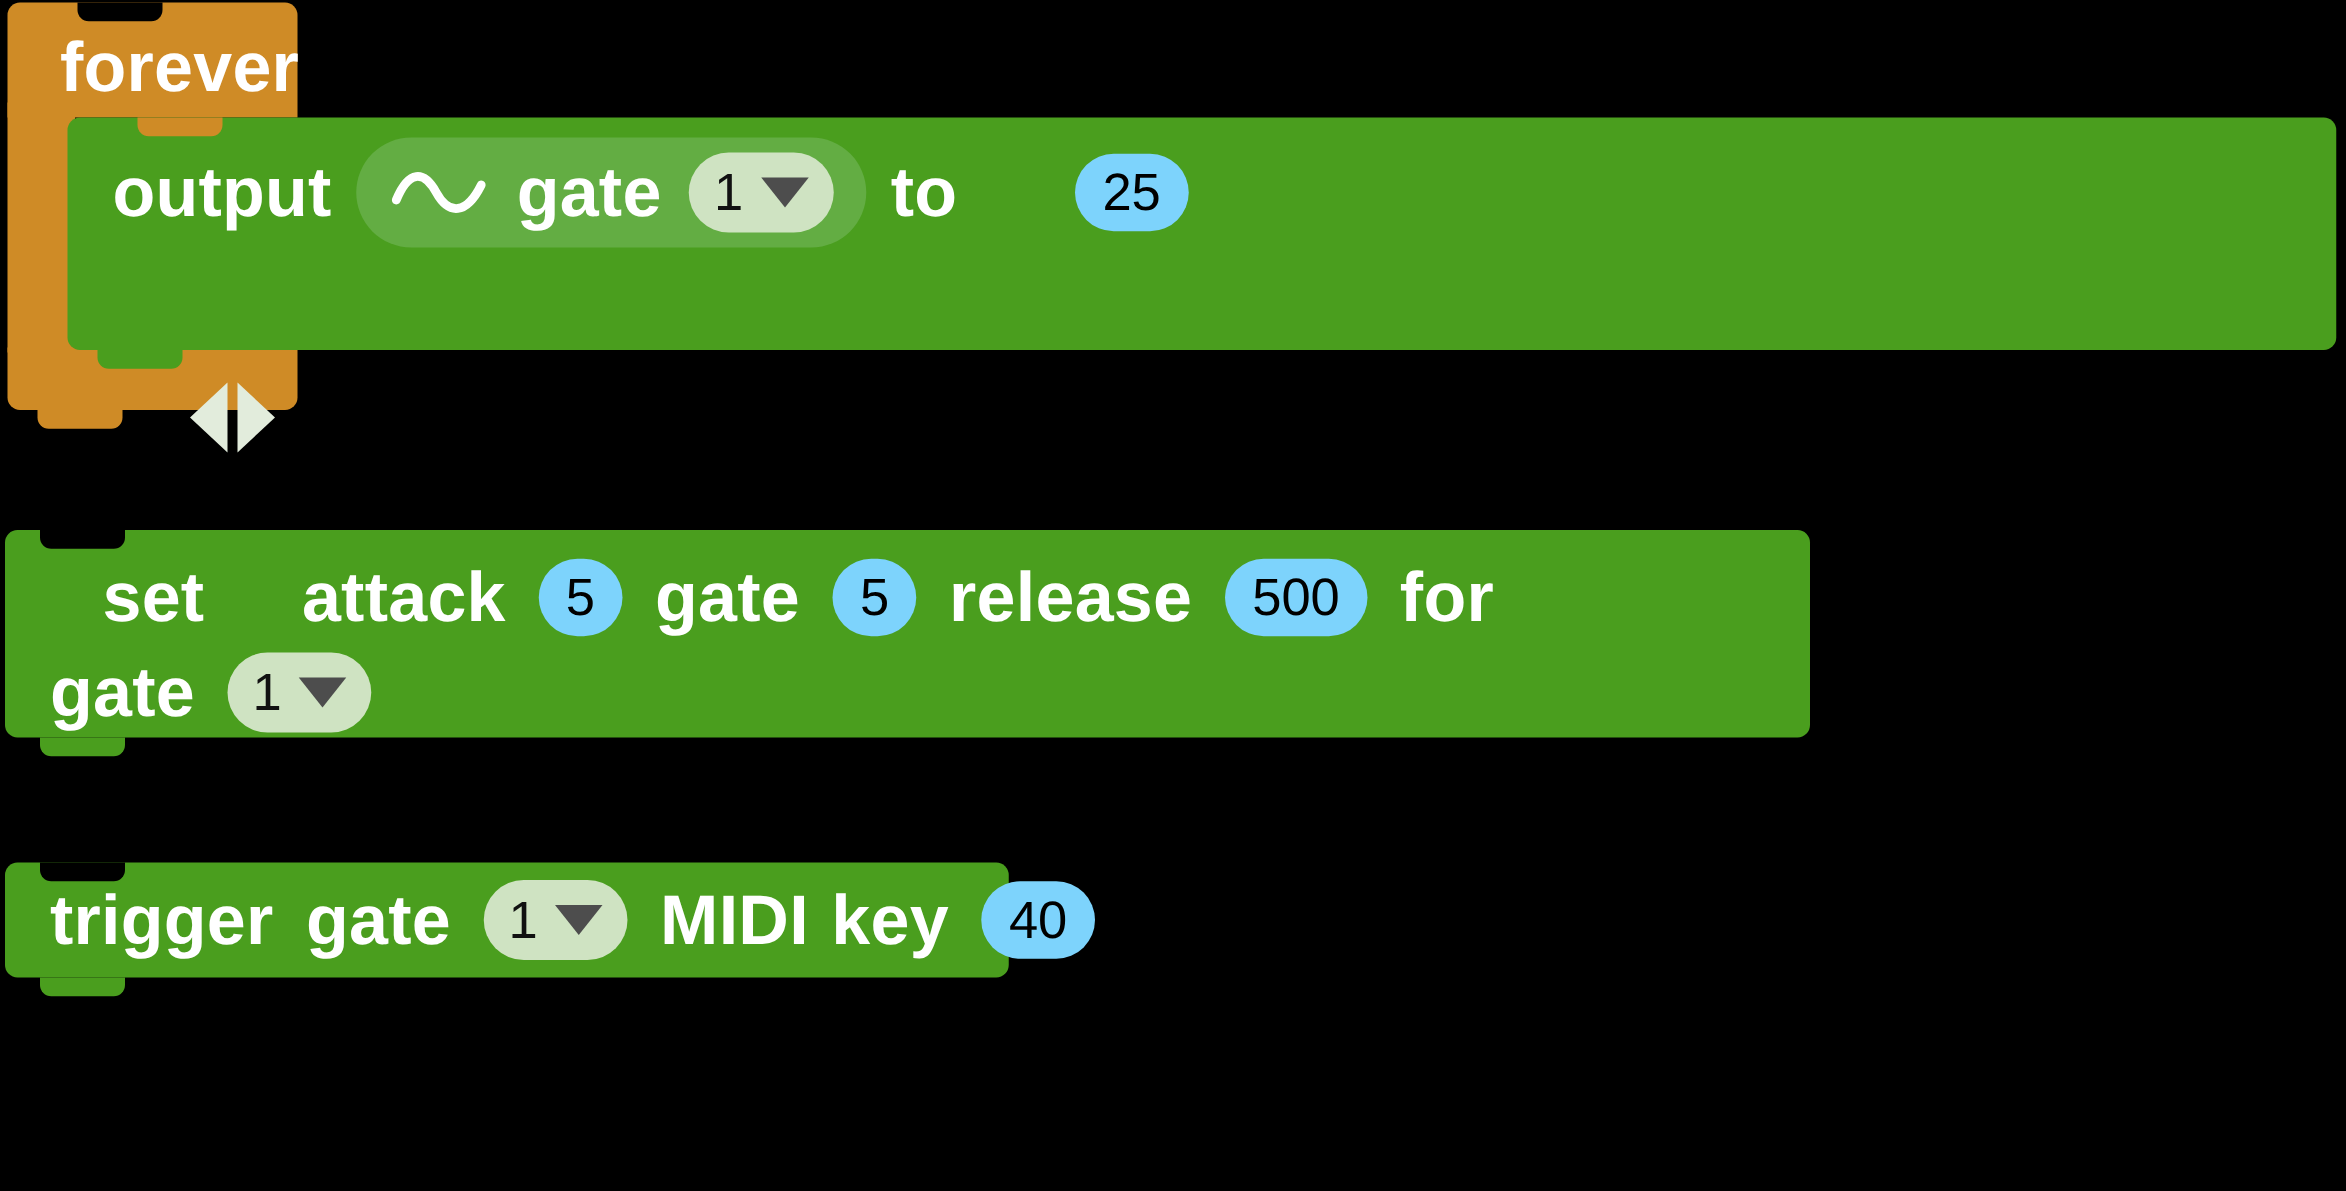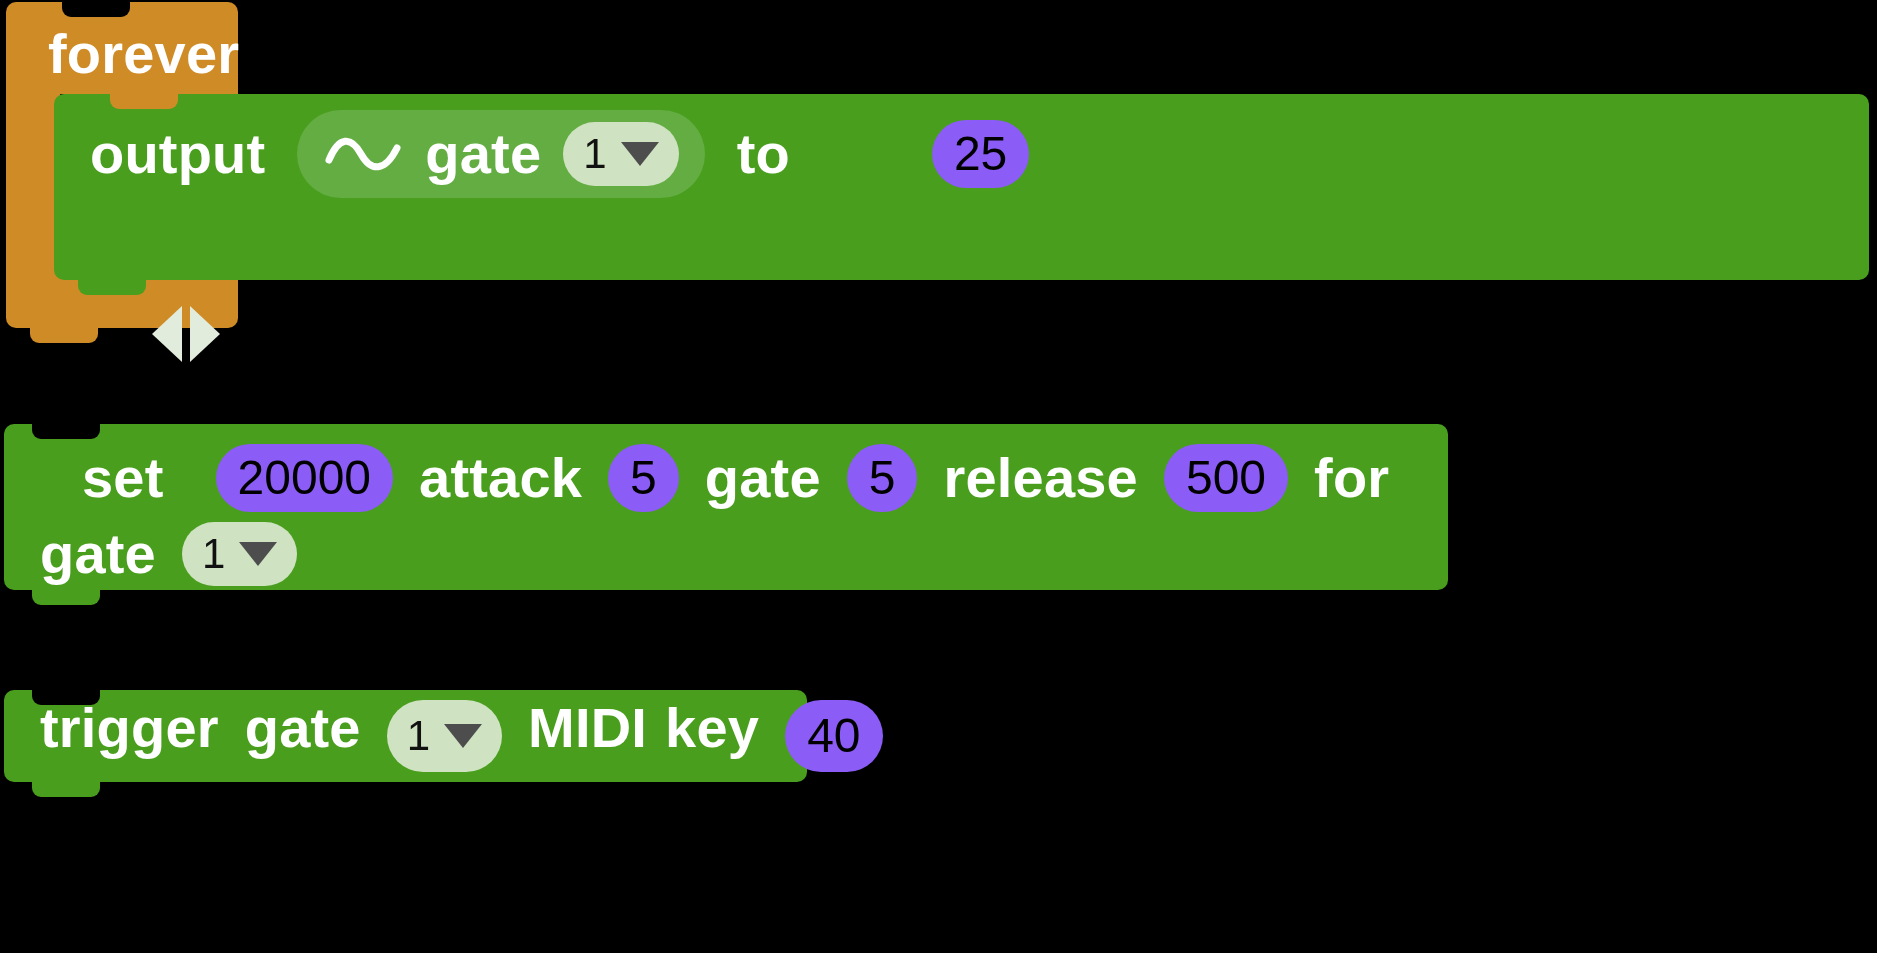--- a/index.html
+++ b/index.html
@@ -10,22 +10,22 @@
   }
   .stage{position:absolute;inset:0;}
 
   
   .blk-label{
     color:#fff;font-weight:bold;font-size:56px;line-height:1;
     white-space:nowrap;letter-spacing:0.2px;
   }
   .oval{
     display:inline-flex;align-items:center;justify-content:center;
-    background:#8b5cf6;border-radius:999px;color:#000;
-    font-size:48px;font-weight:normal;line-height:1;
+    background:#7dd3fc;border-radius:999px;color:#000;
+    font-size:42px;font-weight:normal;line-height:1;
     padding:10px 22px;min-width:34px;box-sizing:border-box;
   }
   .dropdown{
     display:inline-flex;align-items:center;gap:14px;justify-content:center;
     background:#cfe3c2;border-radius:999px;color:#111;
     font-size:42px;font-weight:normal;line-height:1;
     padding:11px 20px;box-sizing:border-box;
   }
   .caret{
     width:0;height:0;border-left:19px solid transparent;
@@ -66,21 +66,21 @@
   .out-notch{
     position:absolute;left:56px;top:0;width:68px;height:15px;
     background:#cf8b26;border-radius:0 0 9px 9px;
   }
   .out-bump{
     position:absolute;left:24px;top:186px;width:68px;height:15px;
     background:#4a9e1e;border-radius:0 0 9px 9px;
   }
   .out-row1{
     position:absolute;left:36px;top:22px;right:10px;height:76px;
-    display:flex;align-items:center;gap:16px;
+    display:flex;align-items:center;gap:4px;
   }
   .reporter{
     display:inline-flex;align-items:center;gap:22px;
     background:#63ad43;border-radius:999px;padding:12px 26px;
     margin:0 16px;
   }
   .sine-icon{display:inline-block;width:80px;height:40px;}
   .out-arrows{
     position:absolute;left:98px;top:212px;display:flex;align-items:center;gap:8px;
   }
@@ -120,21 +120,21 @@
   .trg-notch{
     position:absolute;left:28px;top:0;width:68px;height:15px;
     background:#000;border-radius:0 0 9px 9px;
   }
   .trg-bump{
     position:absolute;left:28px;top:92px;width:68px;height:15px;
     background:#4a9e1e;border-radius:0 0 9px 9px;
   }
   .trg-row{
     position:absolute;left:36px;top:10px;height:72px;
-    display:flex;
+    display:flex;align-items:center;
   }
   .sp{display:inline-block;width:26px;}
   .sp-sm{display:inline-block;width:18px;}
 </style>
 </head>
 <body>
 
 <div class="stage">
 
   <div id="forever-block">
@@ -183,21 +183,20 @@
   </div>
 
   <div id="amplitude-block">
     <div class="amp-notch"></div>
     <div class="amp-bump"></div>
 
     <div class="amp-row amp-row1">
       <span class="blk-label">set</span>
       <span class="sp"></span>
       <span class="sp"></span>
-      <span class="oval">20000</span>
       <span class="sp"></span>
       <span class="blk-label">attack</span>
       <span class="sp"></span>
       <span class="oval">5</span>
       <span class="sp"></span>
       <span class="blk-label">gate</span>
       <span class="sp"></span>
       <span class="oval">5</span>
       <span class="sp"></span>
       <span class="blk-label">release</span>

